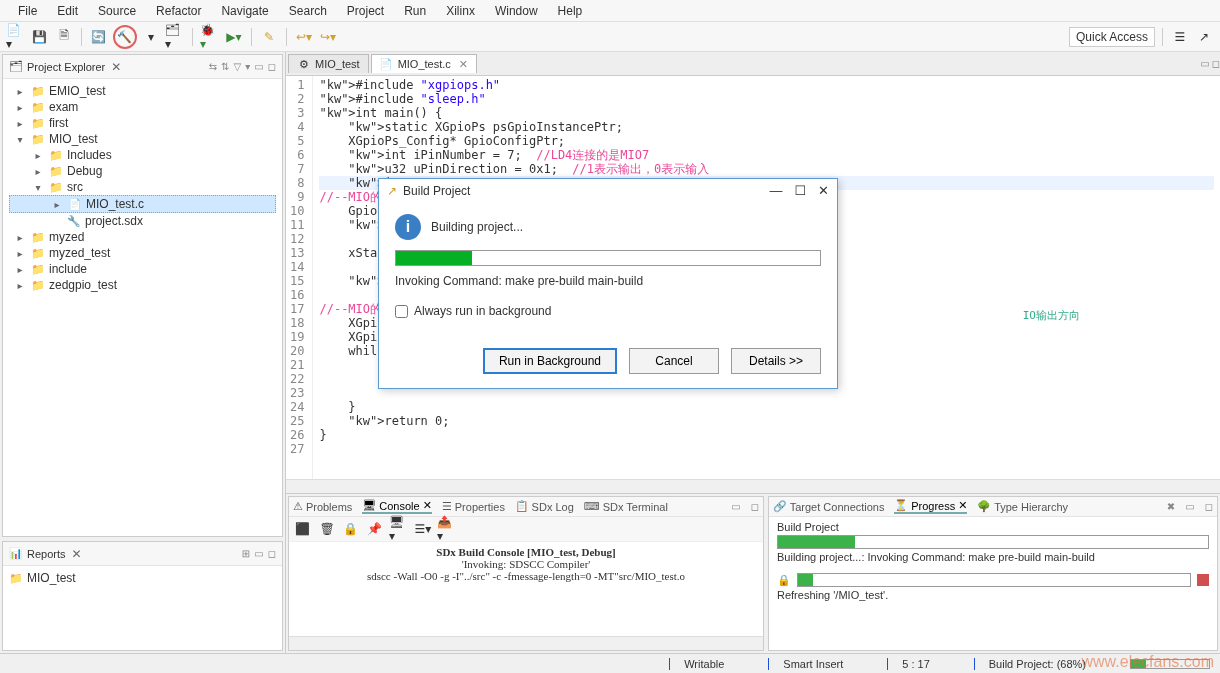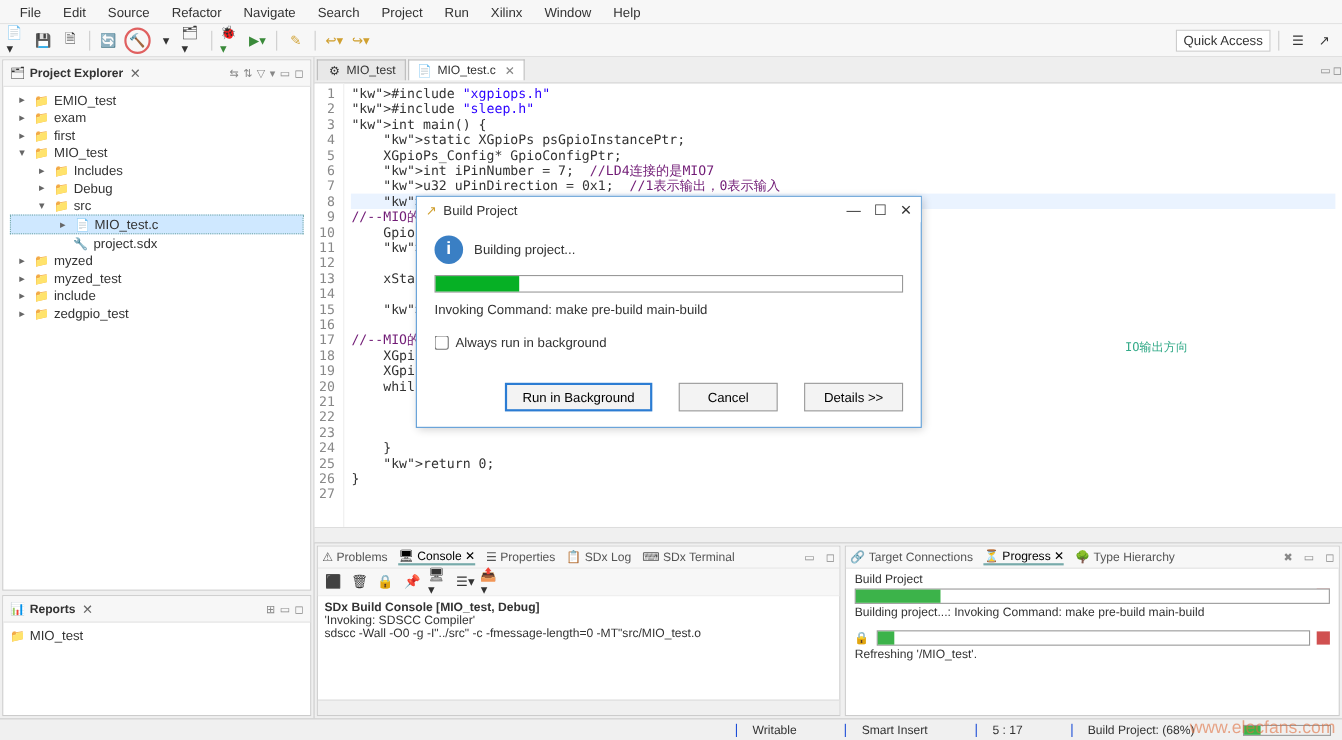--- a/index.html
+++ b/index.html
@@ -8,66 +8,66 @@
 .menubar span { padding: 2px 10px; cursor: pointer; }
 .toolbar { background: #f7f7f7; height: 30px; display: flex; align-items: center; padding: 0 6px; border-bottom: 1px solid #ddd; gap: 4px; }
 .tb-btn { width: 20px; height: 20px; display: inline-flex; align-items: center; justify-content: center; font-size: 12px; }
 .tb-sep { width: 1px; height: 18px; background: #ccc; margin: 0 3px; }
 .hammer-circle { border: 2px solid #e06060; border-radius: 50%; width: 24px; height: 24px; display: inline-flex; align-items: center; justify-content: center; }
 .quickaccess { margin-left: auto; border: 1px solid #ccc; padding: 2px 6px; background: #fff; }
 .main { display: flex; height: calc(100% - 52px - 20px); }
 .left-col { width: 286px; display: flex; flex-direction: column; border-right: 1px solid #ccc; }
 .panel { background: #fff; border: 1px solid #ccc; margin: 2px; display: flex; flex-direction: column; }
 .panel-head { display: flex; align-items: center; padding: 2px 6px; background: #f7f7f7; border-bottom: 1px solid #e3e3e3; height: 24px; gap: 4px; }
-.panel-head .title { font-size: 11px; font-weight: bold; }
+.panel-head .title { font-size: 11px; }
 .panel-head .x { margin-left: 2px; color: #666; }
 .panel-head .right { margin-left: auto; display: flex; gap: 4px; }
 .tree { padding: 4px 6px; overflow: auto; flex: 1; }
 .tree-item { display: flex; align-items: center; padding: 1px 0; gap: 4px; white-space: nowrap; }
 .tw { width: 14px; display: inline-block; text-align: center; color: #666; cursor: pointer; font-size: 10px; }
 .fico { width: 14px; height: 14px; display: inline-flex; align-items: center; justify-content: center; font-size: 11px; }
 .folder { color: #e8c060; }
 .cfile { color: #3a7fc4; }
 .selected { background: #cfe8ff; border: 1px dotted #7aa; }
 .right-col { flex: 1; display: flex; flex-direction: column; }
 .editor-tabs { display: flex; align-items: center; height: 24px; background: #eee; border-bottom: 1px solid #ccc; padding-left: 2px; gap: 2px; }
 .tab { background: #fff; border: 1px solid #bbb; border-bottom: none; padding: 2px 8px; display: flex; align-items: center; gap: 4px; font-size: 11px; }
 .tab .x { color: #888; margin-left: 4px; }
 .tab.inactive { background: #e8e8e8; }
 .editor { display: flex; flex: 1; background: #fff; font-family: Consolas, monospace; font-size: 12px; overflow: hidden; position: relative; }
 .gutter { background: #fff; color: #888; text-align: right; padding: 2px 8px 2px 4px; border-right: 1px solid #eee; user-select: none; }
 .gutter div { height: 14px; line-height: 14px; }
 .code { padding: 2px 6px; flex: 1; white-space: pre; line-height: 14px; }
 .str { color: #2a00ff; }
-.cm { color: #701a75; }
+.cm { color: #ec4899; }
 .hl-line { background: #eaf3ff; display: block; width: 100%; }
 .bottom-row { display: flex; height: 160px; border-top: 1px solid #ccc; }
 .console-panel { flex: 1; background: #fff; border: 1px solid #ccc; margin: 2px; display: flex; flex-direction: column; }
 .console-tabs { display: flex; align-items: center; padding: 2px 4px; gap: 10px; background: #f7f7f7; border-bottom: 1px solid #e3e3e3; font-size: 11px; }
 .ctab { display: flex; align-items: center; gap: 3px; cursor: pointer; color: #555; }
 .ctab.active { color: #000; border-bottom: 2px solid #7aa; }
 .console-tools { display: flex; gap: 4px; padding: 2px 4px; background: #f7f7f7; border-bottom: 1px solid #eee; }
-.console-body { font-family: Liberation Sans, sans-serif; font-size: 11px; padding: 4px 6px; flex: 1; overflow: auto; }
+.console-body { font-family: Liberation Serif, serif; font-size: 11px; padding: 4px 6px; flex: 1; overflow: auto; text-align: center; }
 .progress-panel { width: 450px; background: #fff; border: 1px solid #ccc; margin: 2px; display: flex; flex-direction: column; }
 .prog-item { padding: 4px 8px; font-size: 11px; }
 .prog-bar { height: 14px; border: 1px solid #999; background: #fff; margin: 2px 0; position: relative; }
 .prog-fill { background: #3cb34a; height: 100%; }
 .stop-box { float: right; width: 12px; height: 12px; background: #d05050; margin-top: -16px; }
 .statusbar { height: 20px; background: #f0f0f0; border-top: 1px solid #ccc; display: flex; align-items: center; font-size: 11px; padding: 0 10px; gap: 30px; }
 .statusbar .cell { border-left: 1px solid #1d4ed8; padding: 0 14px; }
 .dialog-overlay { position: absolute; top: 178px; left: 378px; width: 460px; background: #fff; border: 1px solid #5b9bd5; box-shadow: 2px 2px 8px rgba(0,0,0,.2); z-index: 100; }
 .dialog-title { display: flex; align-items: center; padding: 4px 8px; background: #fff; font-size: 12px; }
 .dialog-title .right { margin-left: auto; display: flex; gap: 12px; font-size: 13px; }
 .dialog-body { padding: 12px 16px; }
 .info-row { display: flex; align-items: center; gap: 10px; margin-bottom: 10px; }
 .info-ico { width: 26px; height: 26px; border-radius: 50%; background: #3a7fc4; color: #fff; display: flex; align-items: center; justify-content: center; font-weight: bold; font-size: 16px; }
 .dlg-progress { height: 16px; border: 1px solid #999; margin: 4px 0 8px 0; }
 .dlg-progress-fill { height: 100%; background: #06b025; width: 18%; }
 .chk-row { display: flex; align-items: center; gap: 6px; margin: 16px 0 12px 0; }
-.dlg-buttons { display: flex; gap: 24px; justify-content: flex-end; padding: 6px 16px 14px 28px; }
+.dlg-buttons { display: flex; gap: 12px; justify-content: flex-end; padding: 6px 16px 14px 28px; }
 .dlg-btn { border: 1px solid #999; background: #f3f3f3; padding: 4px 14px; min-width: 90px; font-size: 12px; }
 .dlg-btn.primary { border: 2px solid #2b7cd3; }
 .watermark { position: absolute; right: 6px; bottom: 2px; font-size: 16px; color: #e07040; opacity: .6; }
 .mini-icon { font-size: 10px; color: #888; }
 .hscroll { height: 14px; background: #f0f0f0; border-top: 1px solid #ddd; }
 </style>
 </head>
 <body>
 
 <div class="menubar">

